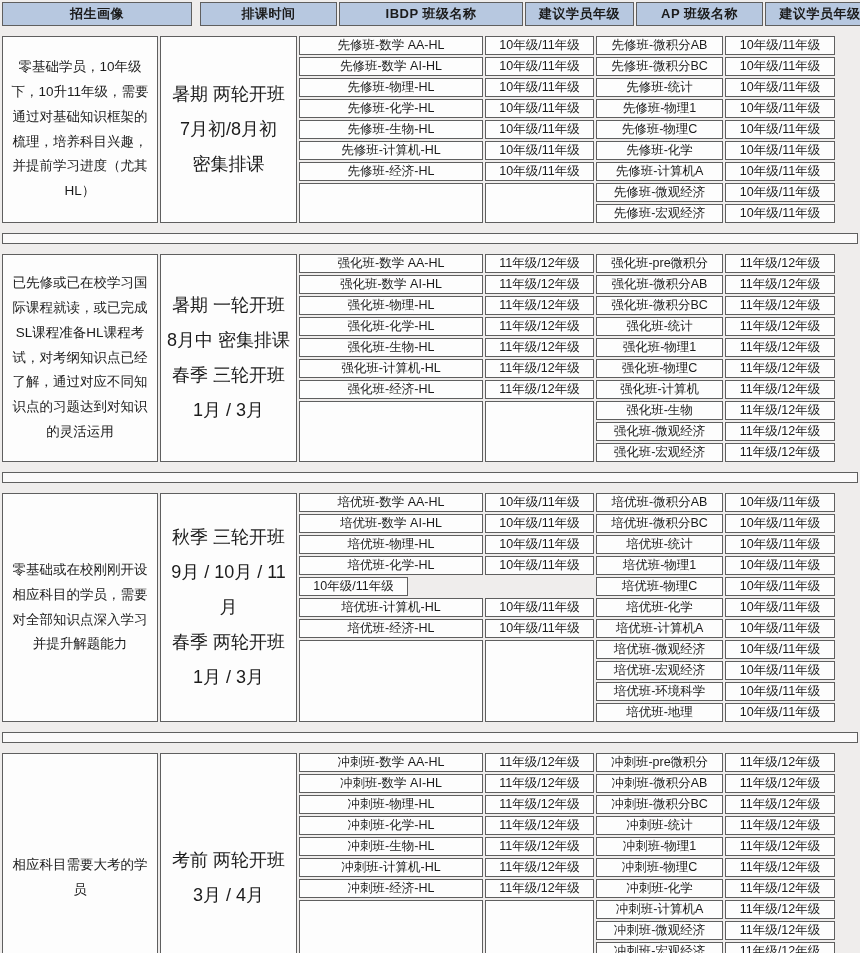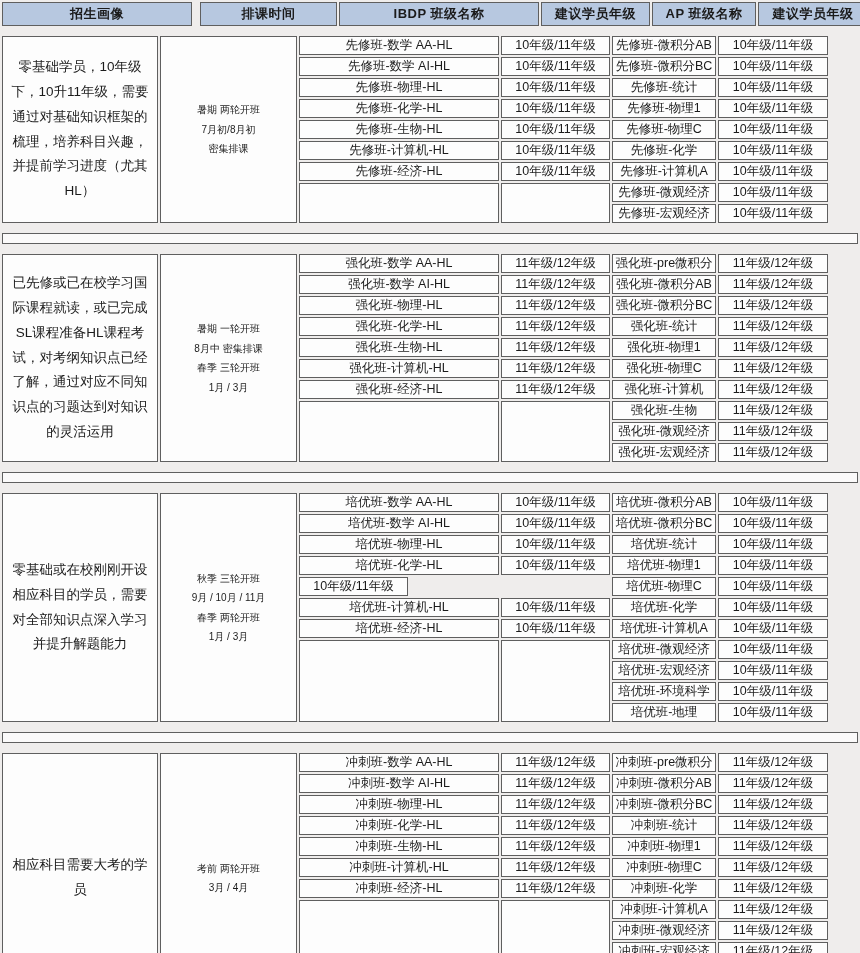--- a/index.html
+++ b/index.html
@@ -23,35 +23,35 @@
   
   .header-row{display:flex;gap:2px;flex:0 0 24px;}
   .header-cell{
     background:#b7c8e0;
     font-weight:bold;
     font-size:13px;
     letter-spacing:.5px;
   }
   .w-profile{width:190px;flex:none;}
   .w-schedule{width:137px;flex:none;margin-left:6px;}
-  .w-ibdp-name{width:200px;flex:none;}
+  .w-ibdp-name{width:184px;flex:none;}
   .w-ibdp-grade{width:109px;flex:none;}
-  .w-ap-name{width:104px;flex:none;}
+  .w-ap-name{width:127px;flex:none;}
   .w-ap-grade{width:110px;flex:none;}
   
   .section{display:flex;gap:2px;align-items:stretch;}
   .profile-cell{
     width:156px;flex:none;
     font-size:13.5px;line-height:1.85;
     padding:4px 8px;
     flex-direction:column;
   }
   .schedule-cell{
     width:137px;flex:none;
-    font-size:10px;line-height:1.95;
+    font-size:18px;line-height:1.95;
     flex-direction:column;
     padding:4px 4px;
   }
   .block{display:flex;flex-direction:column;gap:2px;}
   .pair{display:flex;gap:2px;flex:0 0 19px;}
   .pair.fill{flex:1 1 auto;}
   .pair .cell{font-size:12.5px;line-height:17px;}
   .separator-row{
     flex:0 0 11px;
     background:#fbfafa;

